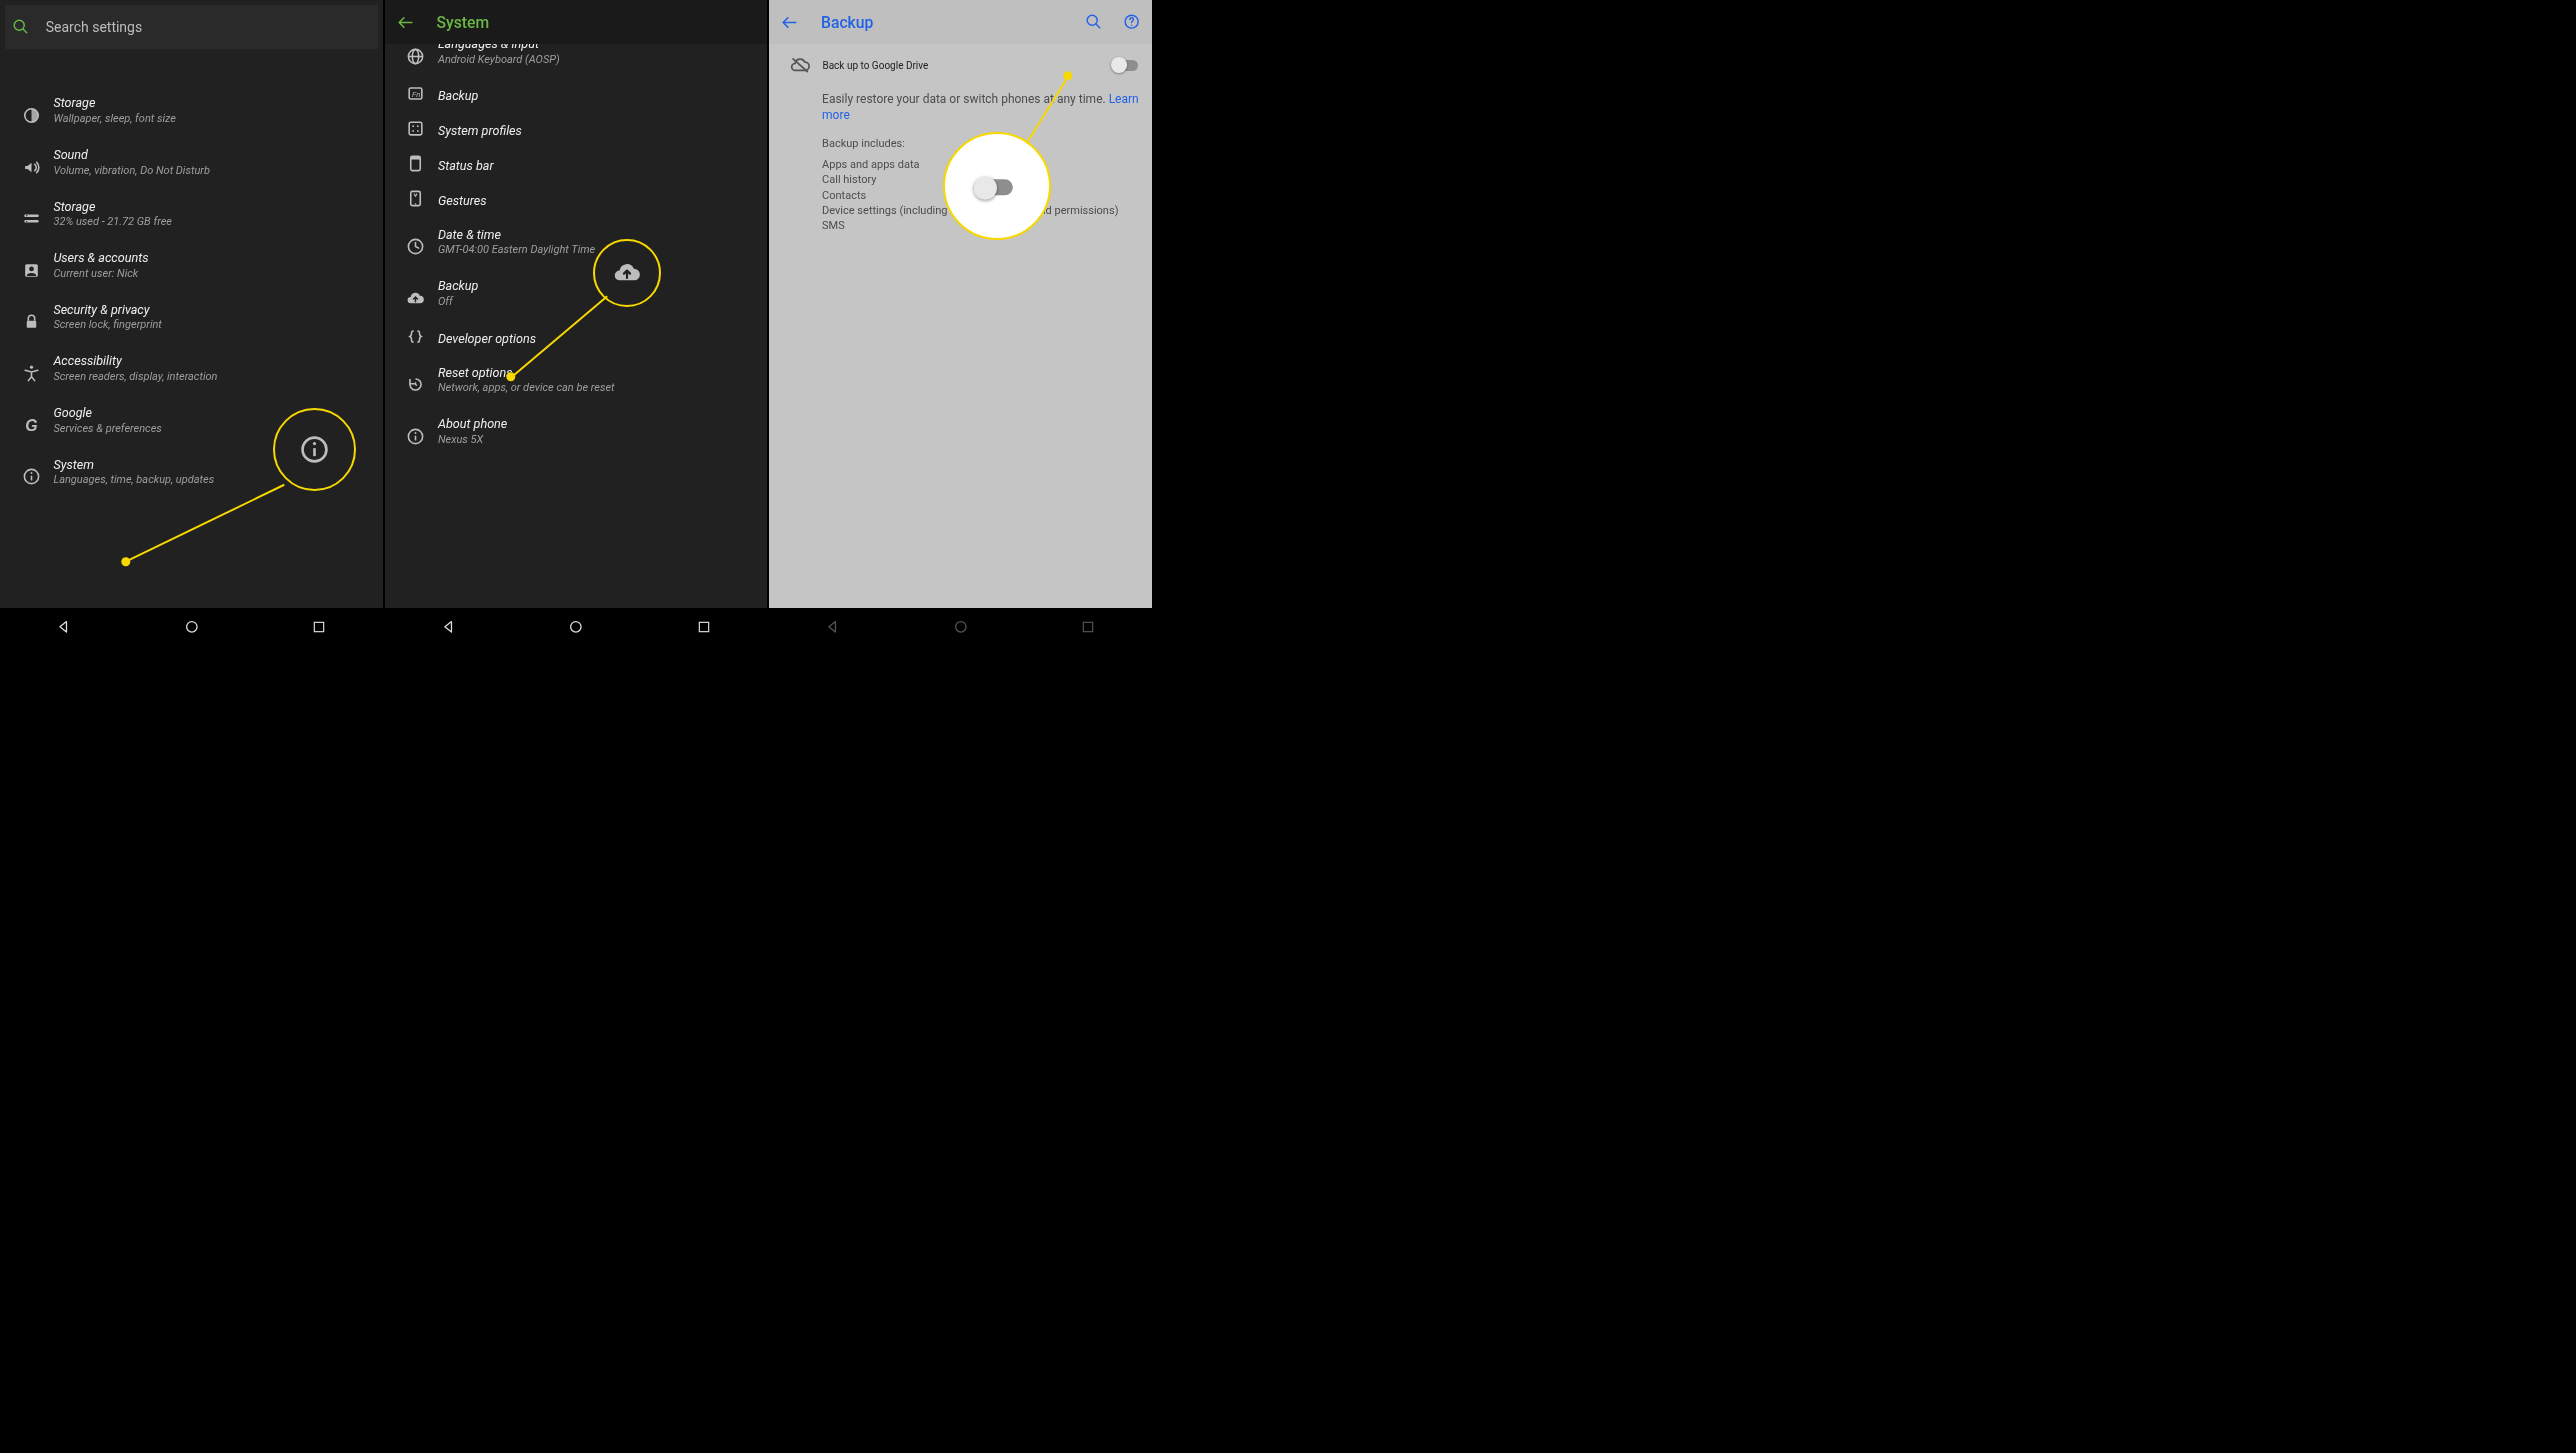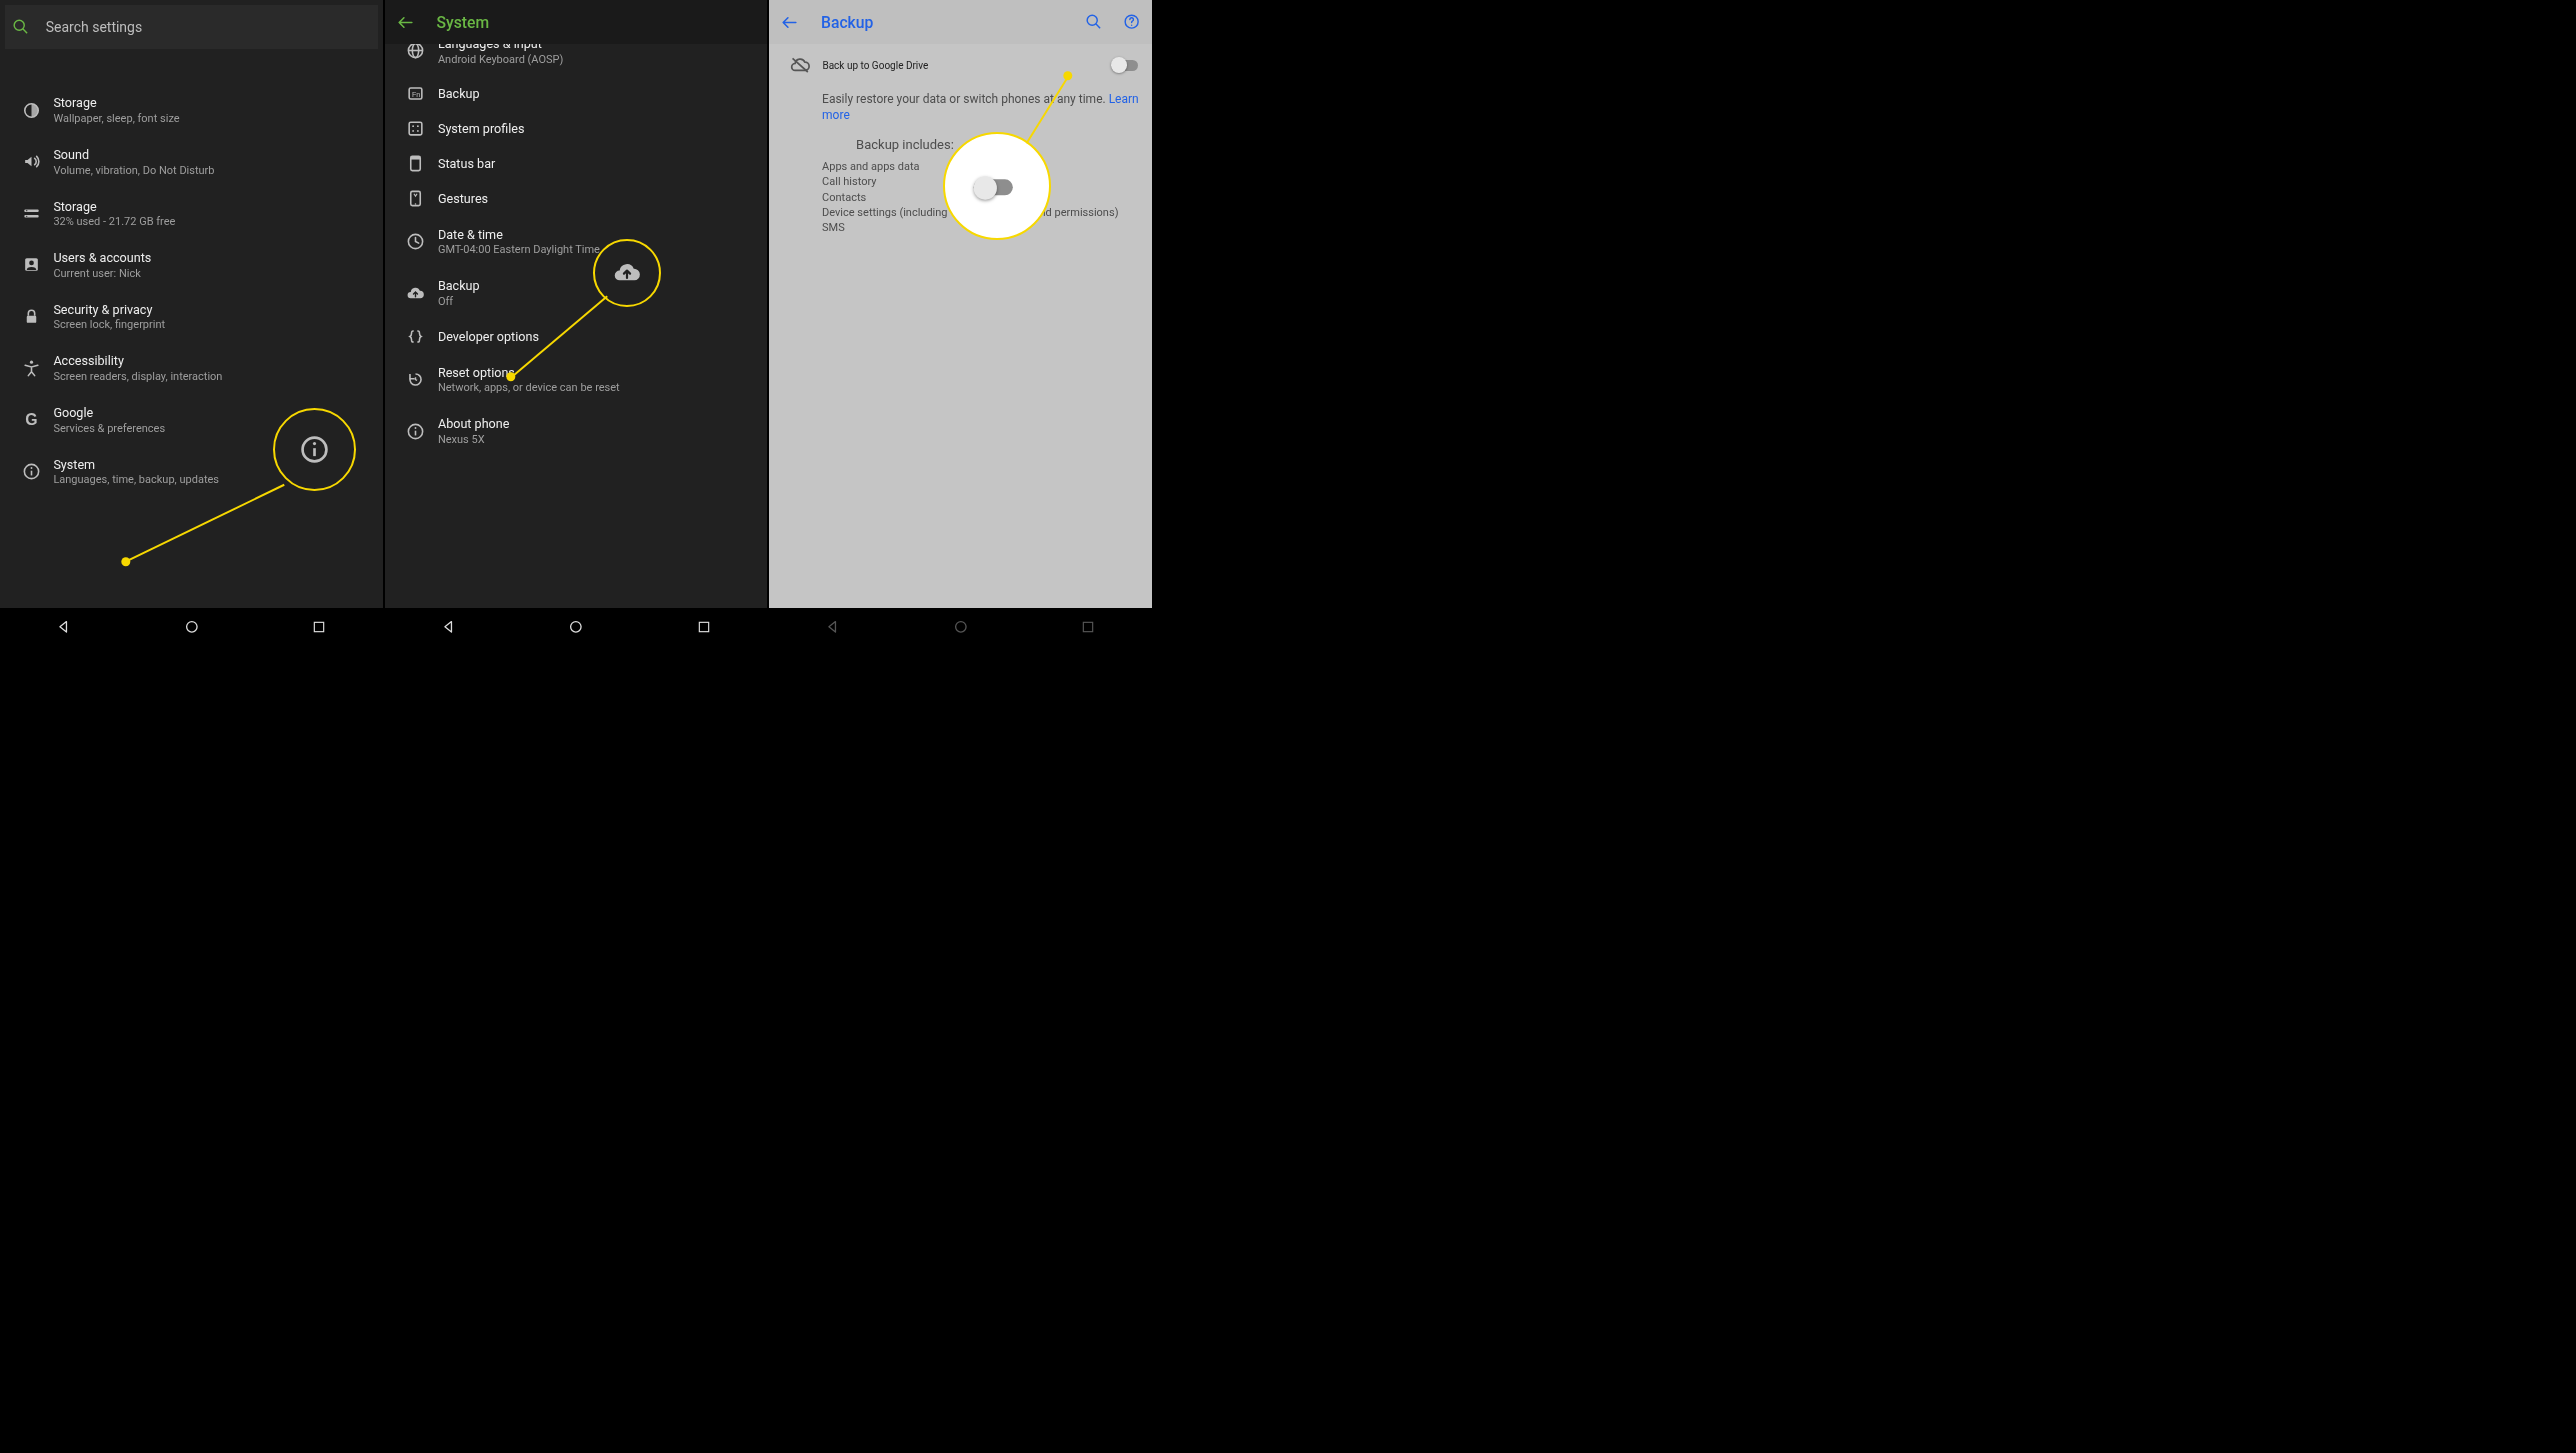--- a/index.html
+++ b/index.html
@@ -48,22 +48,23 @@
   .topbar .title { margin-left: 22px; font-size: 15.7px; font-weight: 500; }
   .title.green { color: #6ab744; }
   .title.blue { color: #2262e6; }
   .spacer { flex: 1; }
   .act-icon { width: 19px; height:19px; margin-left: 19px; display:flex;align-items:center;justify-content:center;}
 
   
   .list { flex: 1; overflow: hidden; }
   .row {
     display: flex;
-    align-items: center;
+    align-items: flex-end;
     padding: 11px 12.6px 11px 9.4px;
+    font-style: italic;
   }
   .row .icon-col {
     width: 44px;
     display: flex;
     justify-content: center;
     align-items: center;
     flex-shrink: 0;
   }
   .row .text-col { flex: 1; }
   .row .label { font-size: 12.6px; color: #eee; }
@@ -86,21 +87,21 @@
     position:absolute; top:2.4px; left:0; width:27px; height:11px;
     background:#8e8e8e; border-radius:5.5px;
   }
   .toggle .knob {
     position:absolute; top:0; left:0; width:15.7px; height:15.7px;
     background:#e8e8e8; border-radius:50%;
     box-shadow:0 0.8px 2.4px rgba(0,0,0,0.4);
   }
   .b-desc { padding: 4.7px 12.6px 0 53px; font-size: 12px; color:#4d4d4d; line-height:1.35;}
   .b-desc a { color:#2262e6; text-decoration:none;}
-  .b-head { padding: 14px 12.6px 4.7px 53px; font-size: 13px; color:#4d4d4d;margin-left:34px;}
+  .b-head { padding: 14px 12.6px 4.7px 53px; font-size: 11px; color:#4d4d4d;}
   .b-list { padding: 1.6px 12.6px 0 53px; font-size:11px; color:#4d4d4d; line-height:1.4;}
 
   
   .navbar {
     height: 38px;
     background: #000;
     display: flex;
     justify-content: space-around;
     align-items: center;
   }

